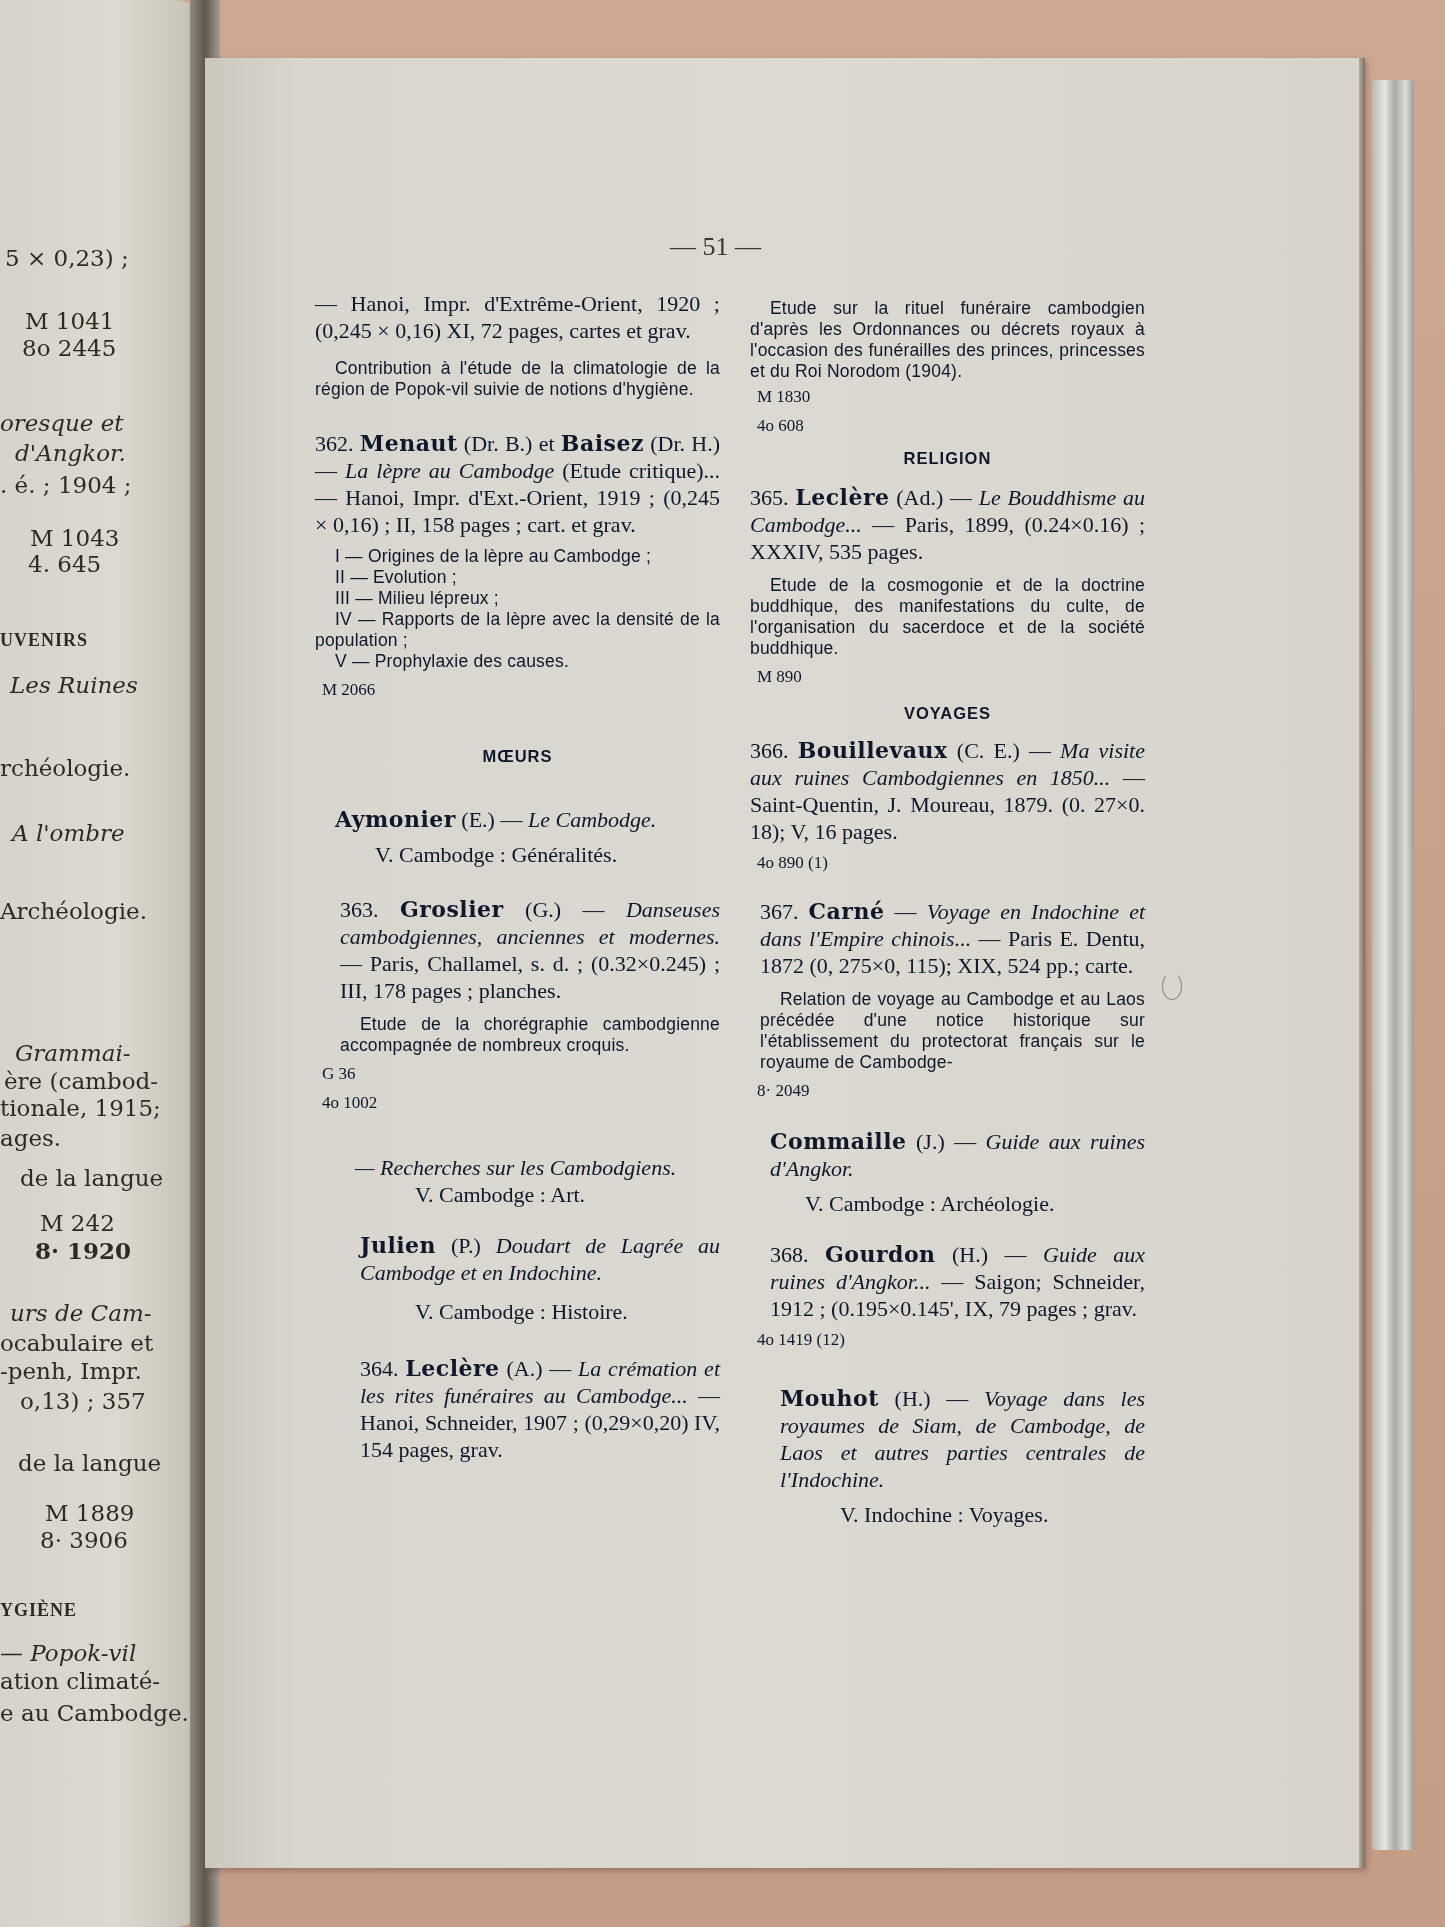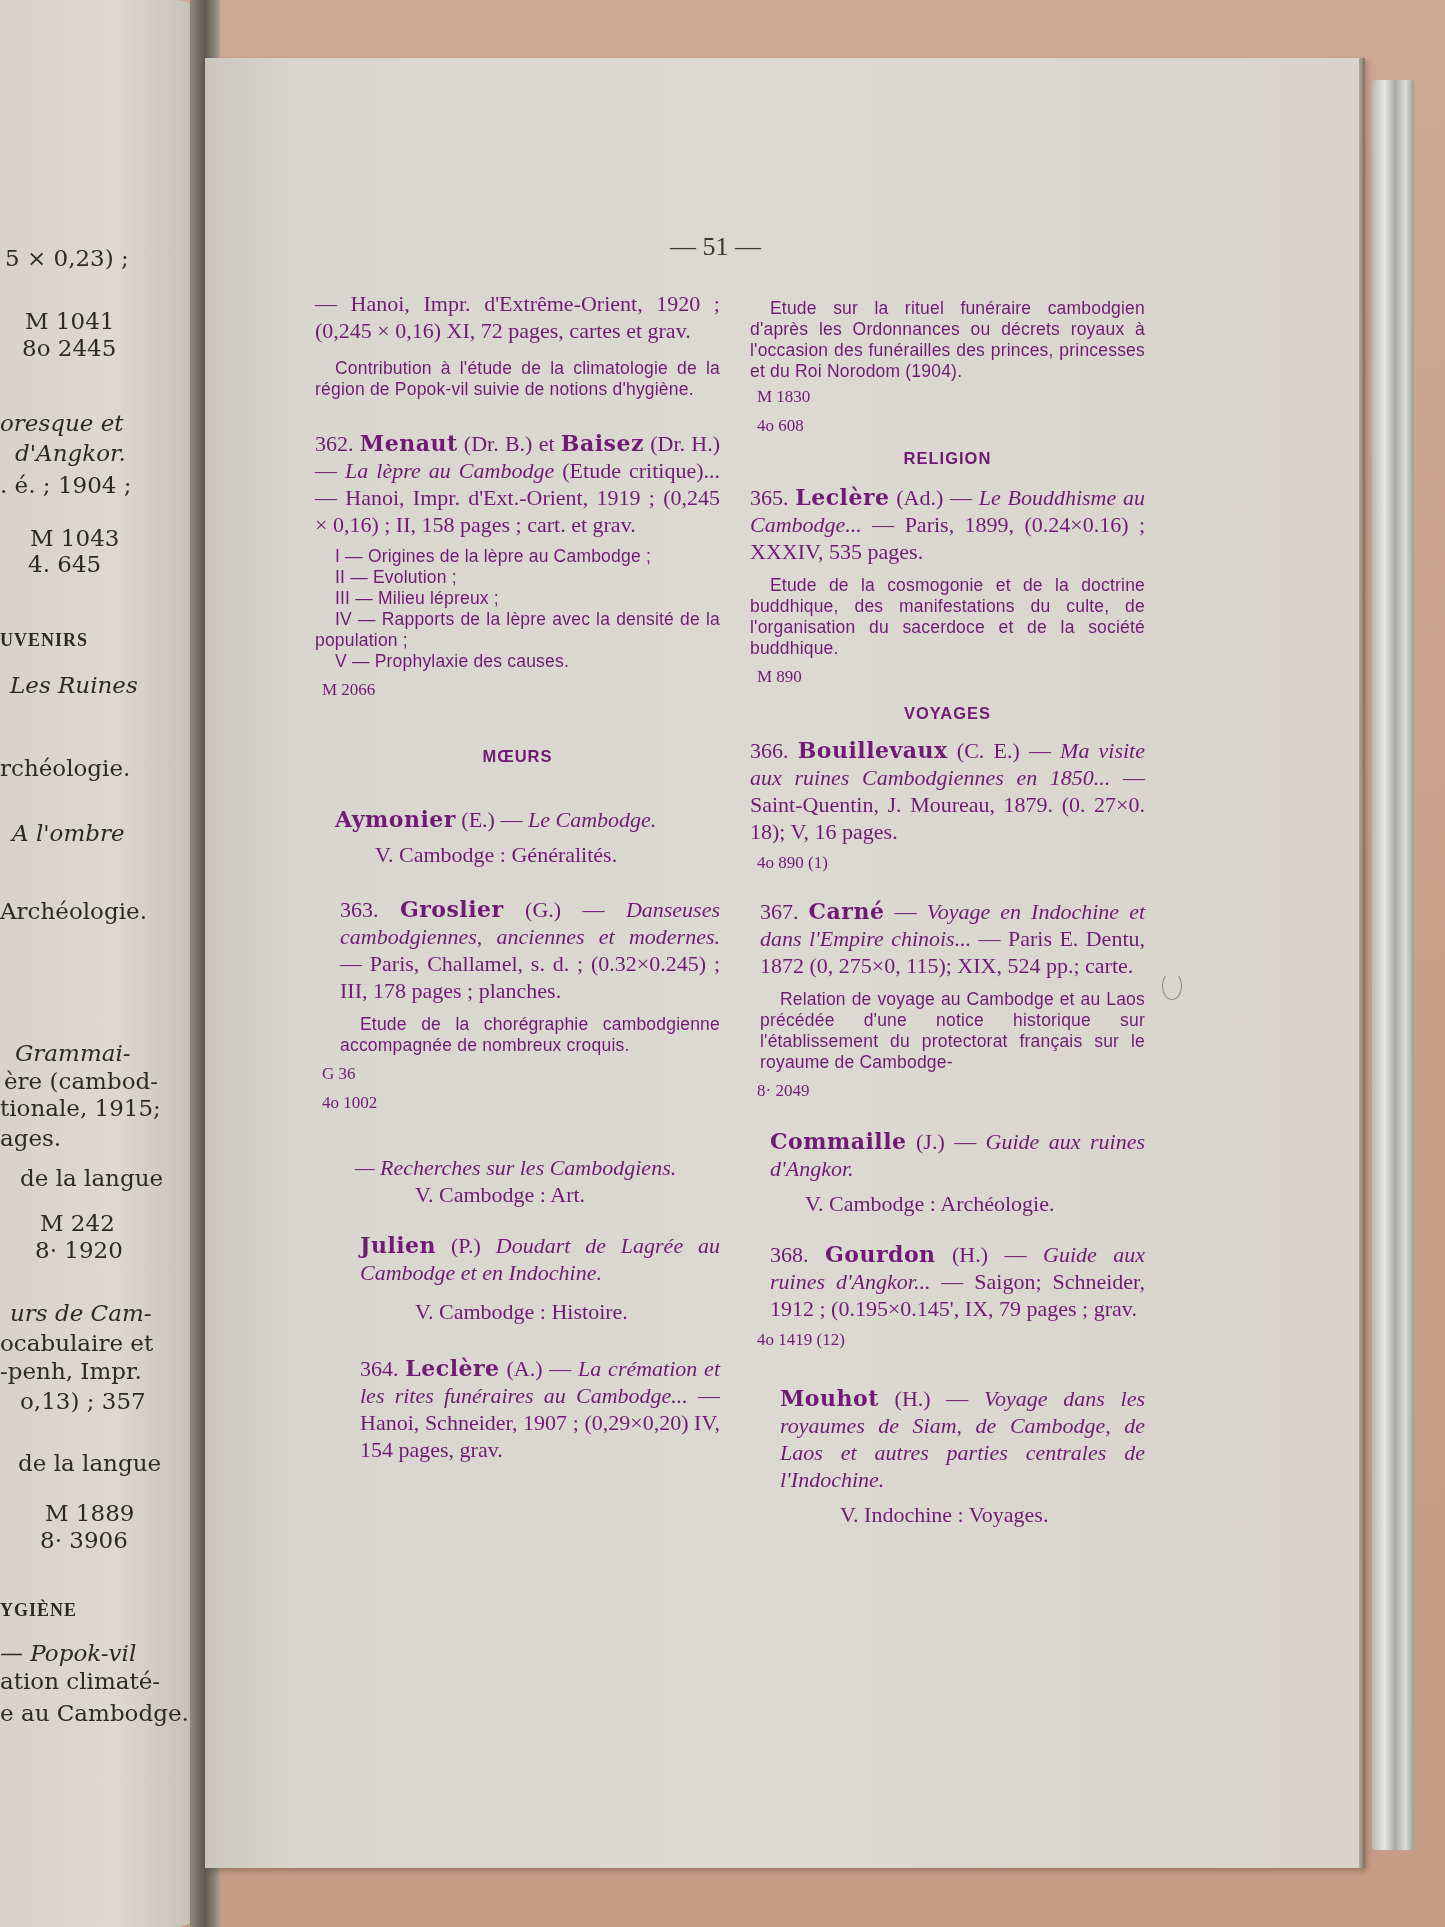--- a/index.html
+++ b/index.html
@@ -42,21 +42,21 @@
     .binding-strip {
       position: absolute; left: 1372px; top: 80px; width: 42px; height: 1770px;
       background: linear-gradient(90deg, #b9b9b4 0%, #e5e6e2 30%, #a9aaa6 55%, #dcddd8 80%, #9d9d98 100%);
       border-radius: 4px;
     }
     .page-number {
       position: absolute; left: 670px; top: 232px; font-size: 26px; color: #3a3632;
       font-family: "Liberation Serif", serif;
     }
     .col {
-      position: absolute; font-family: "Liberation Serif", serif; color: #701a75;
+      position: absolute; font-family: "Liberation Serif", serif; color: #0f172a;
     }
     .col-left { left: 315px; top: 290px; width: 405px; }
     .col-right { left: 750px; top: 298px; width: 395px; }
     .p { font-size: 22px; line-height: 27px; margin: 0; text-align: justify; }
     .small { font-family: "Liberation Sans", sans-serif; font-size: 17.5px; line-height: 21px; margin: 0; text-align: justify; letter-spacing: 0.2px; }
     .indent { text-indent: 20px; }
     .b { font-family: "DejaVu Serif", serif; font-weight: bold; font-size: 22px; letter-spacing: 0.5px; }
     .i { font-style: italic; }
     .shelf { text-align: left; font-size: 17px; line-height: 22px; margin: 7px; padding-right: 20px; }
     .heading { text-align: center; font-family: "Liberation Sans", sans-serif; font-weight: bold; font-size: 16.5px; letter-spacing: 1px; margin: 0; }
@@ -84,21 +84,21 @@
     <div class="left-frag it" style="left: 30px; top: 672px;">Les Ruines</div>
     <div class="left-frag " style="left: 20px; top: 755px;">rchéologie.</div>
     <div class="left-frag it" style="left: 32px; top: 820px;">A l'ombre</div>
     <div class="left-frag " style="left: 20px; top: 898px;">Archéologie.</div>
     <div class="left-frag it" style="left: 35px; top: 1040px;">Grammai-</div>
     <div class="left-frag " style="left: 24px; top: 1068px;">ère (cambod-</div>
     <div class="left-frag " style="left: 20px; top: 1095px;">tionale, 1915;</div>
     <div class="left-frag " style="left: 20px; top: 1125px;">ages.</div>
     <div class="left-frag " style="left: 40px; top: 1165px;">de la langue</div>
     <div class="left-frag " style="left: 60px; top: 1210px;">M 242</div>
-    <div class="left-frag " style="left: 55px; top: 1237px;">8· 1920</div>
+    <div class="left-frag " style="left: 55px; top: 1237px; font-weight: bold;">8· 1920</div>
     <div class="left-frag it" style="left: 30px; top: 1300px;">urs de Cam-</div>
     <div class="left-frag " style="left: 20px; top: 1330px;">ocabulaire et</div>
     <div class="left-frag " style="left: 20px; top: 1358px;">-penh, Impr.</div>
     <div class="left-frag " style="left: 40px; top: 1388px;">o,13) ; 357</div>
     <div class="left-frag " style="left: 38px; top: 1450px;">de la langue</div>
     <div class="left-frag " style="left: 65px; top: 1500px;">M 1889</div>
     <div class="left-frag " style="left: 60px; top: 1527px;">8· 3906</div>
     <div class="left-frag caps" style="left: 20px; top: 1600px;">YGIÈNE</div>
     <div class="left-frag it" style="left: 20px; top: 1640px;">— Popok-vil</div>
     <div class="left-frag " style="left: 20px; top: 1668px;">ation climaté-</div>

